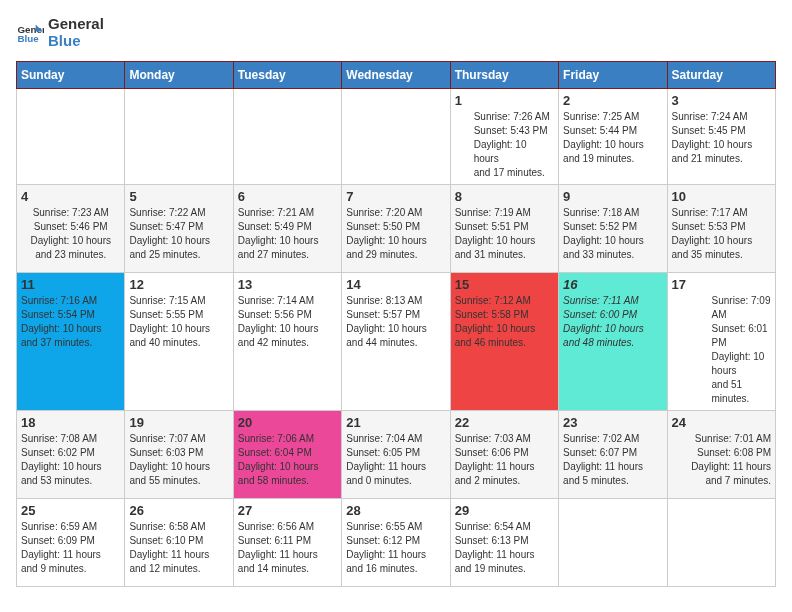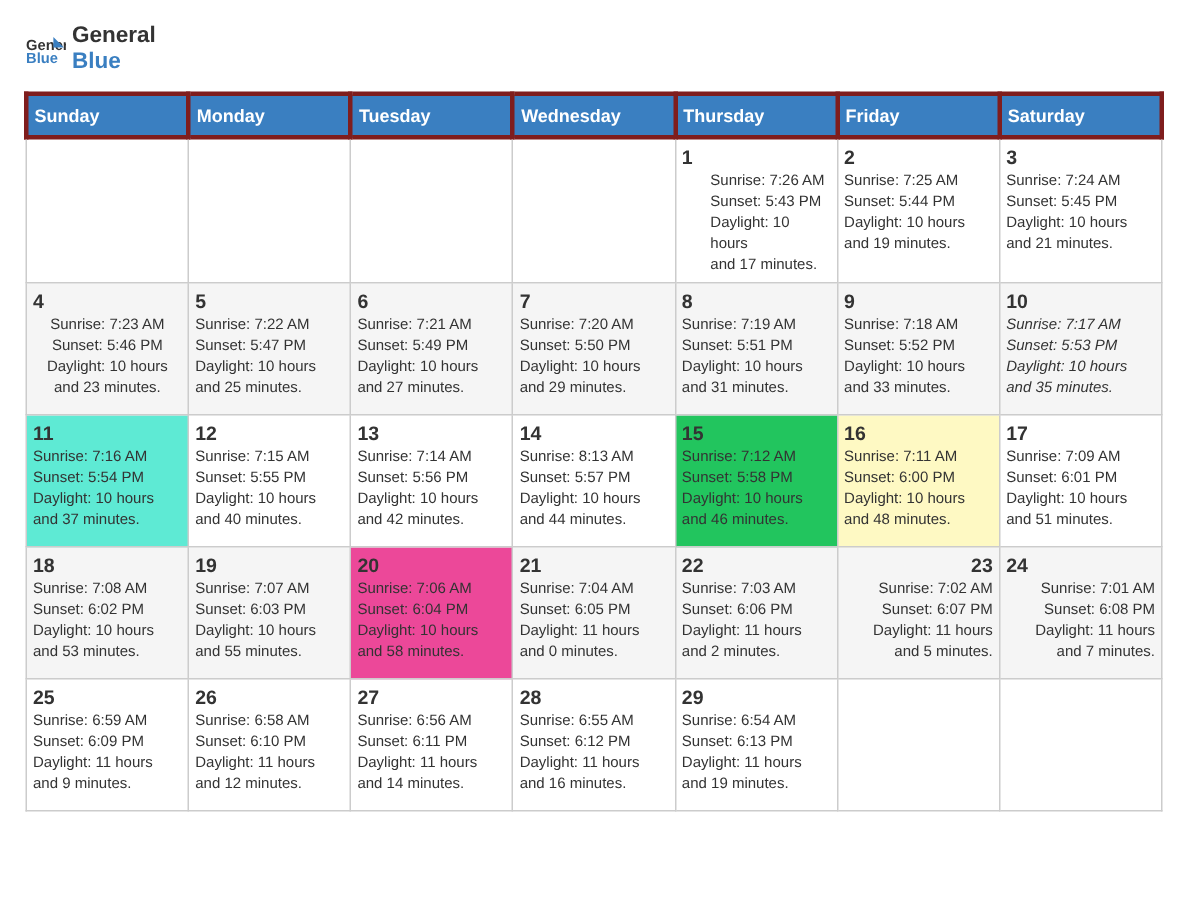--- a/index.html
+++ b/index.html
@@ -40,21 +40,21 @@
       border-collapse: collapse;
       font-size: 11px;
     }
     thead th {
       background-color: #3a7fc1;
       color: #fff;
       padding: 6px 4px;
       text-align: left;
       font-size: 12px;
       font-weight: bold;
-      border: 3px solid #7f1d1d;
+      border: 1px solid #7f1d1d;
     }
     tbody td {
       border: 1px solid #ccc;
       vertical-align: top;
       padding: 4px;
       width: calc(100% / 7);
       height: 88px;
     }
     .day-number {
       font-size: 13px;
@@ -171,28 +171,28 @@
         </td>
         <td style="background: rgb(245, 245, 245);">
           <span class="day-number">9</span>
           <div class="day-info" style="white-space: pre-line;">Sunrise: 7:18 AM
 Sunset: 5:52 PM
 Daylight: 10 hours
 and 33 minutes.</div>
         </td>
         <td style="background: rgb(245, 245, 245);">
           <span class="day-number">10</span>
-          <div class="day-info" style="white-space: pre-line; font-style: italic;">Sunrise: 7:17 AM
+          <div class="day-info" style="white-space: pre-line;">Sunrise: 7:17 AM
 Sunset: 5:53 PM
 Daylight: 10 hours
 and 35 minutes.</div>
         </td>
       </tr>
       <tr>
-        <td style="background: #5eead4;">
+        <td style="background: #0ea5e9;">
           <span class="day-number">11</span>
           <div class="day-info" style="white-space: pre-line;">Sunrise: 7:16 AM
 Sunset: 5:54 PM
 Daylight: 10 hours
 and 37 minutes.</div>
         </td>
         <td style="background: rgb(255, 255, 255);">
           <span class="day-number">12</span>
           <div class="day-info" style="white-space: pre-line;">Sunrise: 7:15 AM
 Sunset: 5:55 PM
@@ -206,37 +206,37 @@
 Daylight: 10 hours
 and 42 minutes.</div>
         </td>
         <td style="background: rgb(255, 255, 255);">
           <span class="day-number">14</span>
           <div class="day-info" style="white-space: pre-line;">Sunrise: 8:13 AM
 Sunset: 5:57 PM
 Daylight: 10 hours
 and 44 minutes.</div>
         </td>
-        <td style="background: #22c55e;">
+        <td style="background: #ef4444;">
           <span class="day-number">15</span>
           <div class="day-info" style="white-space: pre-line;">Sunrise: 7:12 AM
 Sunset: 5:58 PM
 Daylight: 10 hours
 and 46 minutes.</div>
         </td>
-        <td style="background: #fef9c3;">
+        <td style="background: #5eead4; font-style: italic;">
           <span class="day-number">16</span>
           <div class="day-info" style="white-space: pre-line;">Sunrise: 7:11 AM
 Sunset: 6:00 PM
 Daylight: 10 hours
 and 48 minutes.</div>
         </td>
         <td style="background: rgb(255, 255, 255);">
           <span class="day-number">17</span>
-          <div class="day-info" style="white-space: pre-line;">Sunrise: 7:09 AM
+          <div class="day-info" style="white-space: pre-line; margin-left: 40px;">Sunrise: 7:09 AM
 Sunset: 6:01 PM
 Daylight: 10 hours
 and 51 minutes.</div>
         </td>
       </tr>
       <tr>
         <td style="background: rgb(245, 245, 245);">
           <span class="day-number">18</span>
           <div class="day-info" style="white-space: pre-line;">Sunrise: 7:08 AM
 Sunset: 6:02 PM
@@ -264,21 +264,21 @@
 Daylight: 11 hours
 and 0 minutes.</div>
         </td>
         <td style="background: rgb(245, 245, 245);">
           <span class="day-number">22</span>
           <div class="day-info" style="white-space: pre-line;">Sunrise: 7:03 AM
 Sunset: 6:06 PM
 Daylight: 11 hours
 and 2 minutes.</div>
         </td>
-        <td style="background: rgb(245, 245, 245); text-align: right;">
+        <td style="background: rgb(245, 245, 245);">
           <span class="day-number">23</span>
           <div class="day-info" style="white-space: pre-line;">Sunrise: 7:02 AM
 Sunset: 6:07 PM
 Daylight: 11 hours
 and 5 minutes.</div>
         </td>
         <td style="background: rgb(245, 245, 245);">
           <span class="day-number">24</span>
           <div class="day-info" style="white-space: pre-line; text-align: right;">Sunrise: 7:01 AM
 Sunset: 6:08 PM

